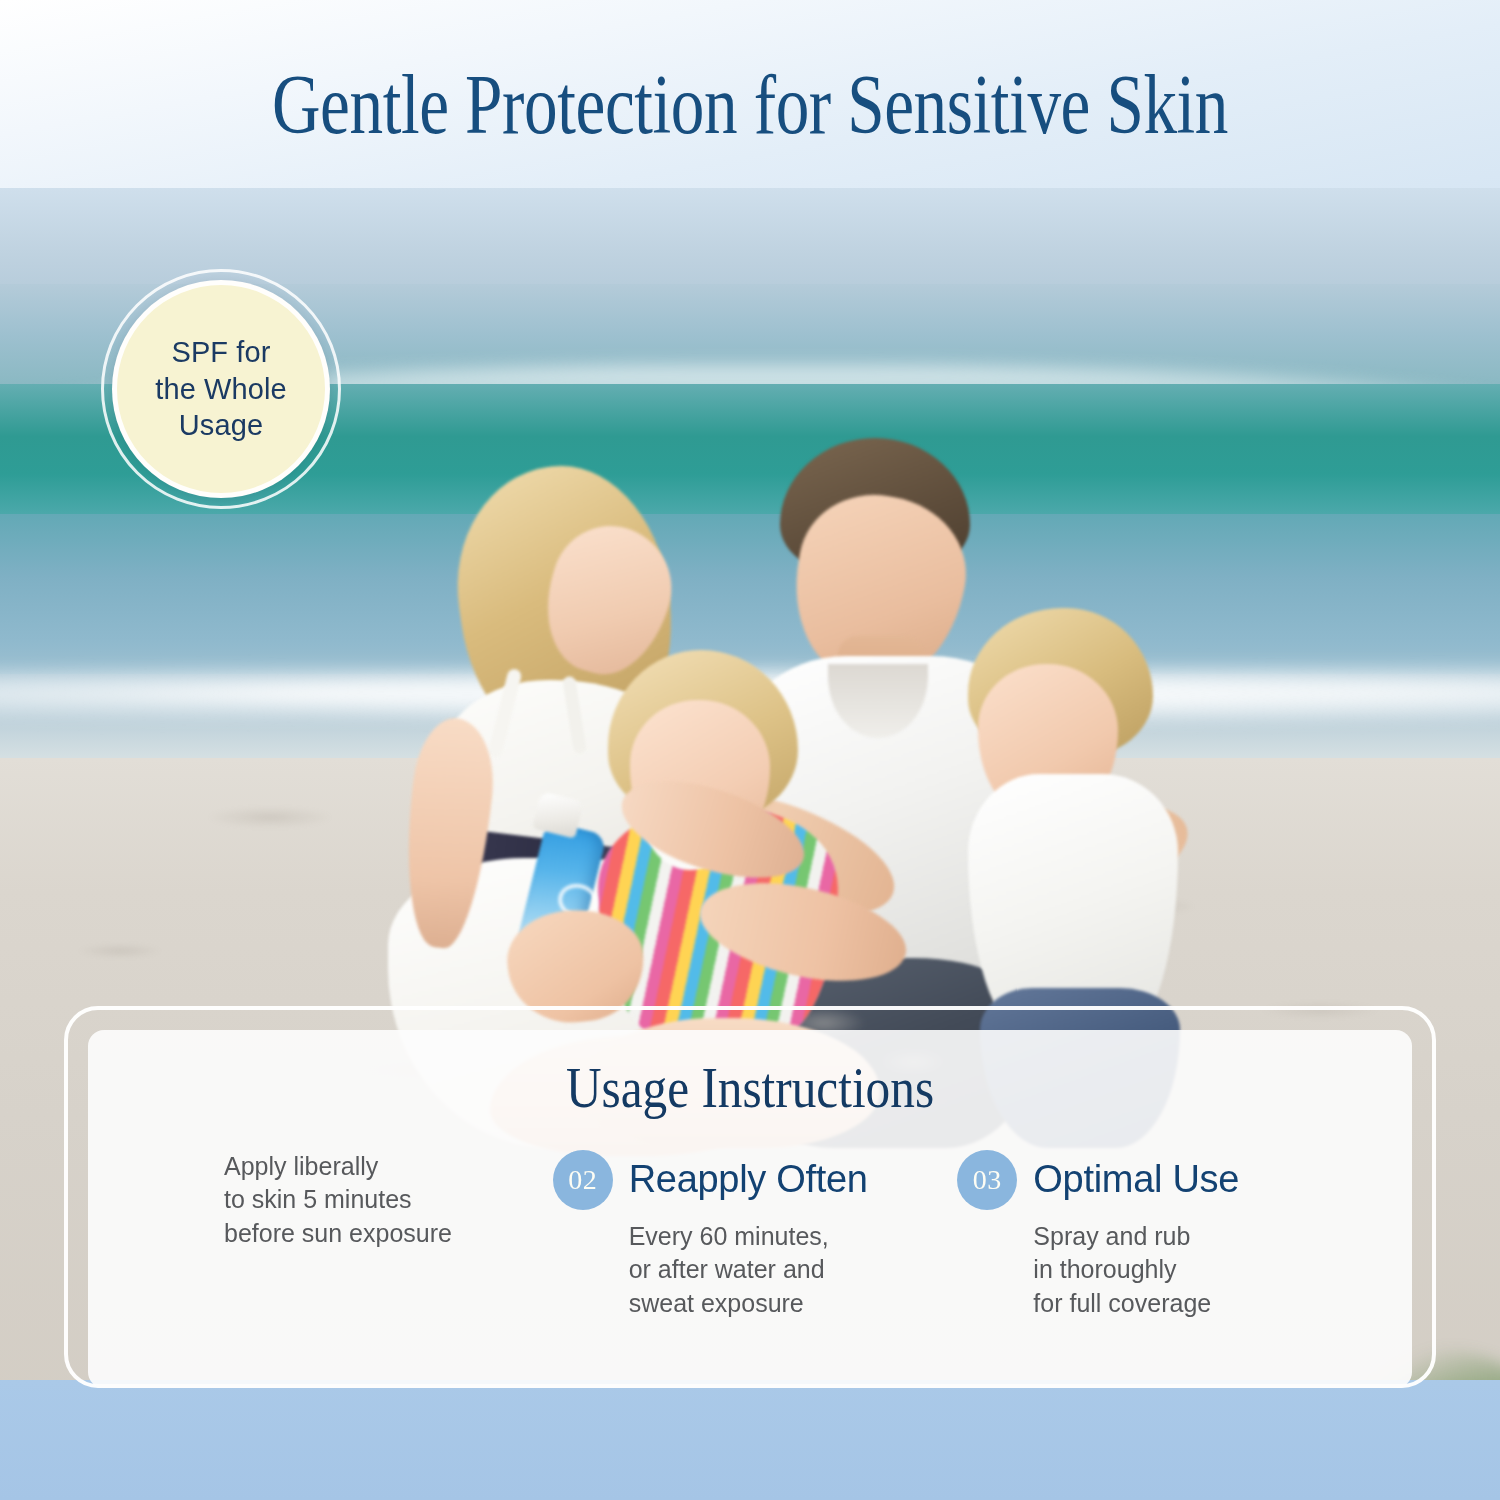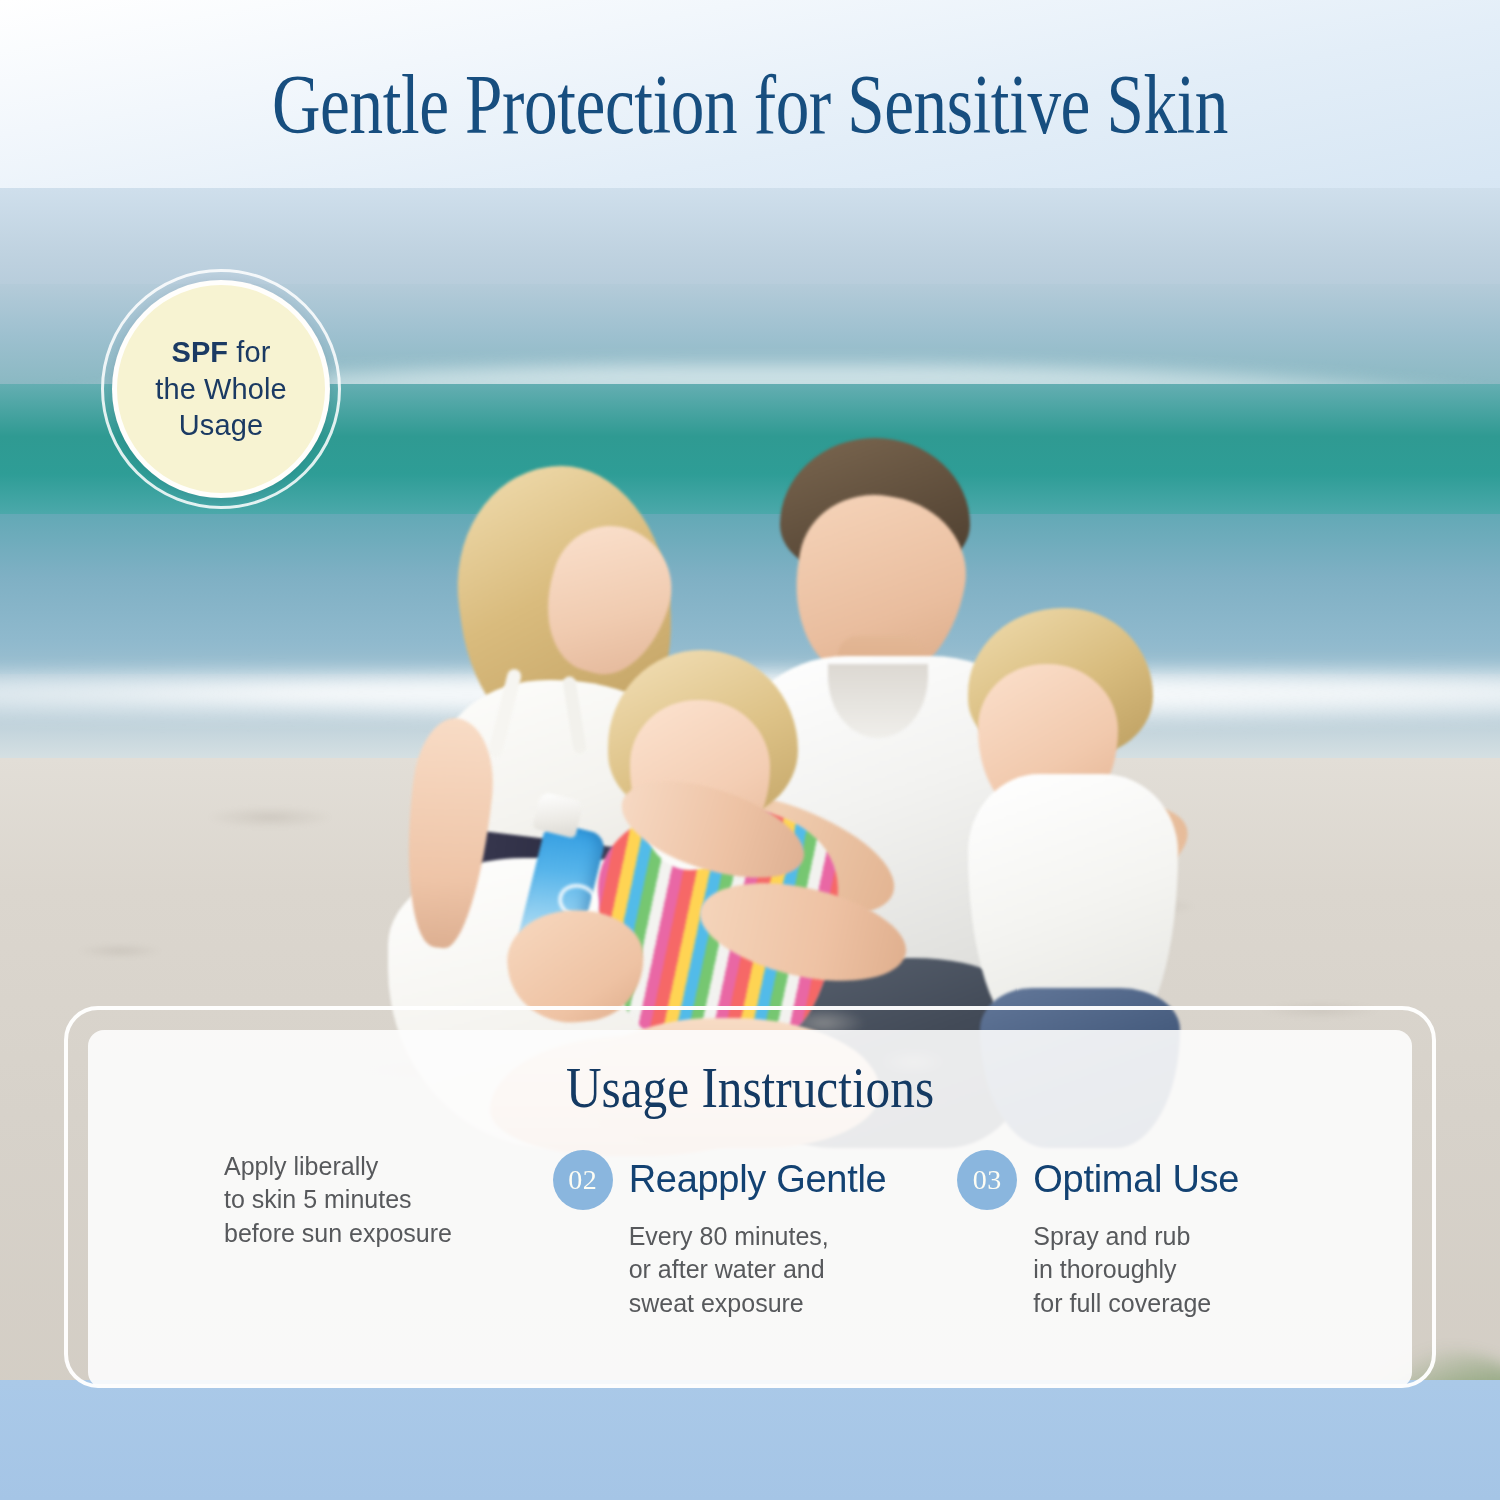--- a/index.html
+++ b/index.html
@@ -348,21 +348,21 @@
     pointer-events: none;
   }
   .spf-text {
     text-align: center;
     color: #1b3a63;
     font-size: 29px;
     line-height: 1.26;
     font-family: "Liberation Sans", sans-serif;
     letter-spacing: 0.1px;
   }
-  .spf-text b { font-weight: 700; }
+  .spf-text b { font-weight: 400; }
 
   
   .palm {
     position: absolute;
     right: -30px; bottom: -40px;
     width: 470px; height: 330px;
     pointer-events: none;
     filter: blur(7px);
   }
   .frond {
@@ -555,23 +555,23 @@
 
       <div class="step s1">
         <div class="step-body">Apply liberally
 to skin 5 minutes
 before sun exposure</div>
       </div>
 
       <div class="step s2">
         <div class="step-head">
           <div class="step-num">02</div>
-          <div class="step-title">Reapply Gentle</div>
+          <div class="step-title">Reapply Often</div>
         </div>
-        <div class="step-body">Every 80 minutes,
+        <div class="step-body">Every 60 minutes,
 or after water and
 sweat exposure</div>
       </div>
 
       <div class="step s3">
         <div class="step-head">
           <div class="step-num">03</div>
           <div class="step-title">Optimal Use</div>
         </div>
         <div class="step-body">Spray and rub

